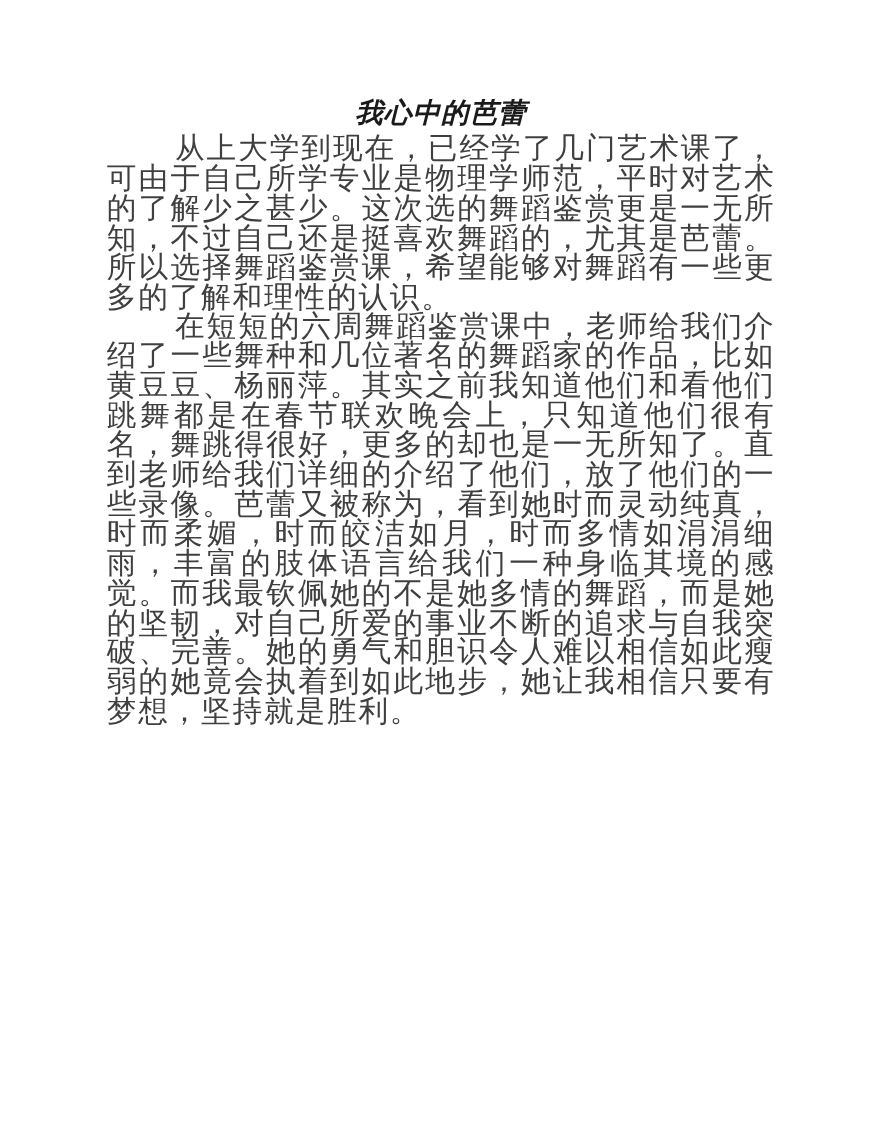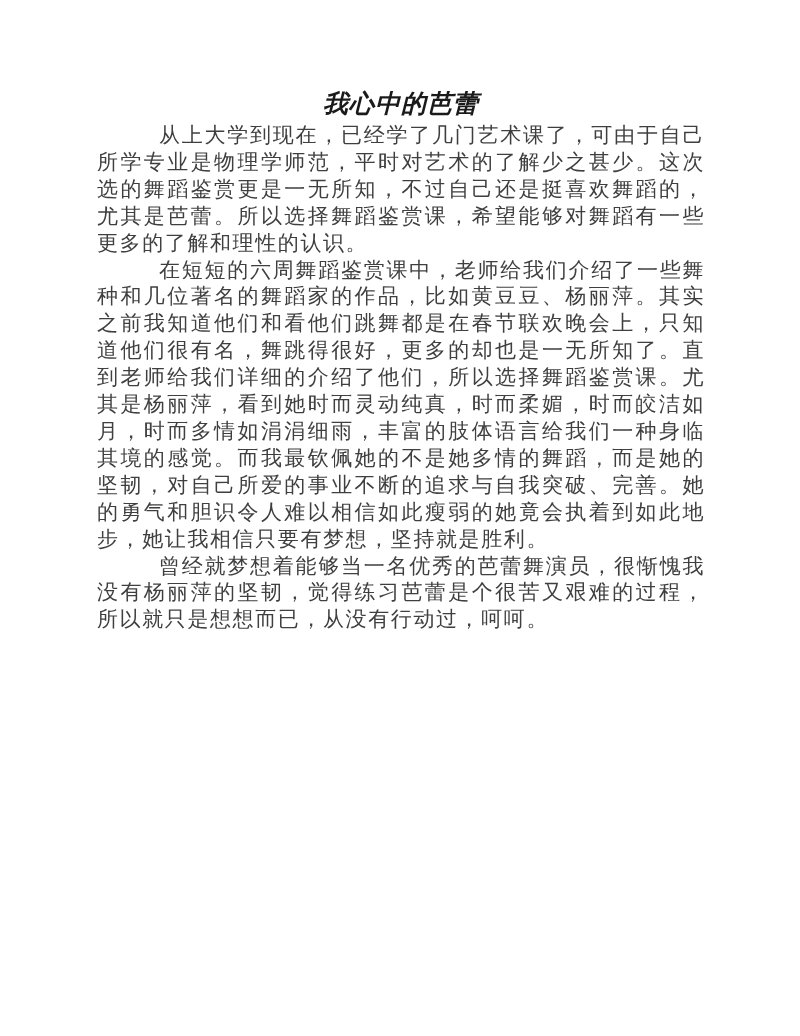--- a/index.html
+++ b/index.html
@@ -25,33 +25,32 @@
     text-align: center;
     font-size: 25px;
     line-height: 31px;
     font-weight: bold;
     font-style: italic;
     color: #1a1a1a;
     letter-spacing: 1px;
   }
   .essay-body p {
     margin: 0;
-    font-size: 21px;
+    font-size: 27px;
     line-height: 26.9px;
     letter-spacing: 1.6px;
     text-align: justify;
     text-indent: 62px;
     font-weight: 400;
   }
 </style>
 </head>
 <body>
 
 <div class="page">
   <div class="content">
     <h1 class="doc-title">我心中的芭蕾</h1>
     <div class="essay-body">
       <p>从上大学到现在，已经学了几门艺术课了，可由于自己所学专业是物理学师范，平时对艺术的了解少之甚少。这次选的舞蹈鉴赏更是一无所知，不过自己还是挺喜欢舞蹈的，尤其是芭蕾。所以选择舞蹈鉴赏课，希望能够对舞蹈有一些更多的了解和理性的认识。</p>
-      <p>在短短的六周舞蹈鉴赏课中，老师给我们介绍了一些舞种和几位著名的舞蹈家的作品，比如黄豆豆、杨丽萍。其实之前我知道他们和看他们跳舞都是在春节联欢晚会上，只知道他们很有名，舞跳得很好，更多的却也是一无所知了。直到老师给我们详细的介绍了他们，所以选择舞蹈鉴赏课。尤其是杨丽萍，看到她时而灵动纯真，时而柔媚，时而皎洁如月，时而多情如涓涓细雨，丰富的肢体语言给我们一种身临其境的感觉。而我最钦佩她的不是她多情的舞蹈，而是她的坚韧，对自己所爱的事业不断的追求与自我突破、完善。她的勇气和胆识令人难以相信如此瘦弱的她竟会执着到如此地步，她让我相信只要有梦想，坚持就是胜利。</p>
-      <p>曾经就梦想着能够当一名优秀的芭蕾舞演员，很惭愧我没有杨丽萍的坚韧，觉得练习芭蕾是个很苦又艰难的过程，所以就只是想想而已，从没有行动过，呵呵。</p>
+      <p>在短短的六周舞蹈鉴赏课中，老师给我们介绍了一些舞种和几位著名的舞蹈家的作品，比如黄豆豆、杨丽萍。其实之前我知道他们和看他们跳舞都是在春节联欢晚会上，只知道他们很有名，舞跳得很好，更多的却也是一无所知了。直到老师给我们详细的介绍了他们，放了他们的一些录像。芭蕾又被称为，看到她时而灵动纯真，时而柔媚，时而皎洁如月，时而多情如涓涓细雨，丰富的肢体语言给我们一种身临其境的感觉。而我最钦佩她的不是她多情的舞蹈，而是她的坚韧，对自己所爱的事业不断的追求与自我突破、完善。她的勇气和胆识令人难以相信如此瘦弱的她竟会执着到如此地步，她让我相信只要有梦想，坚持就是胜利。</p>
     </div>
   </div>
 </div>
 
 </body></html>

